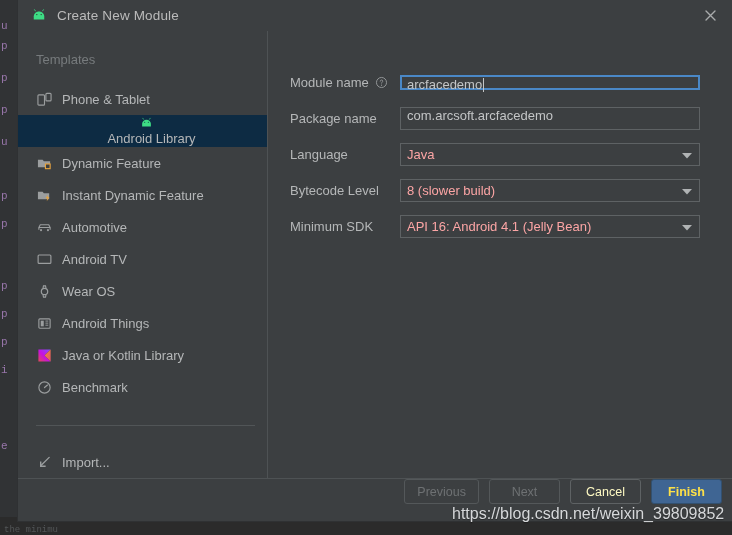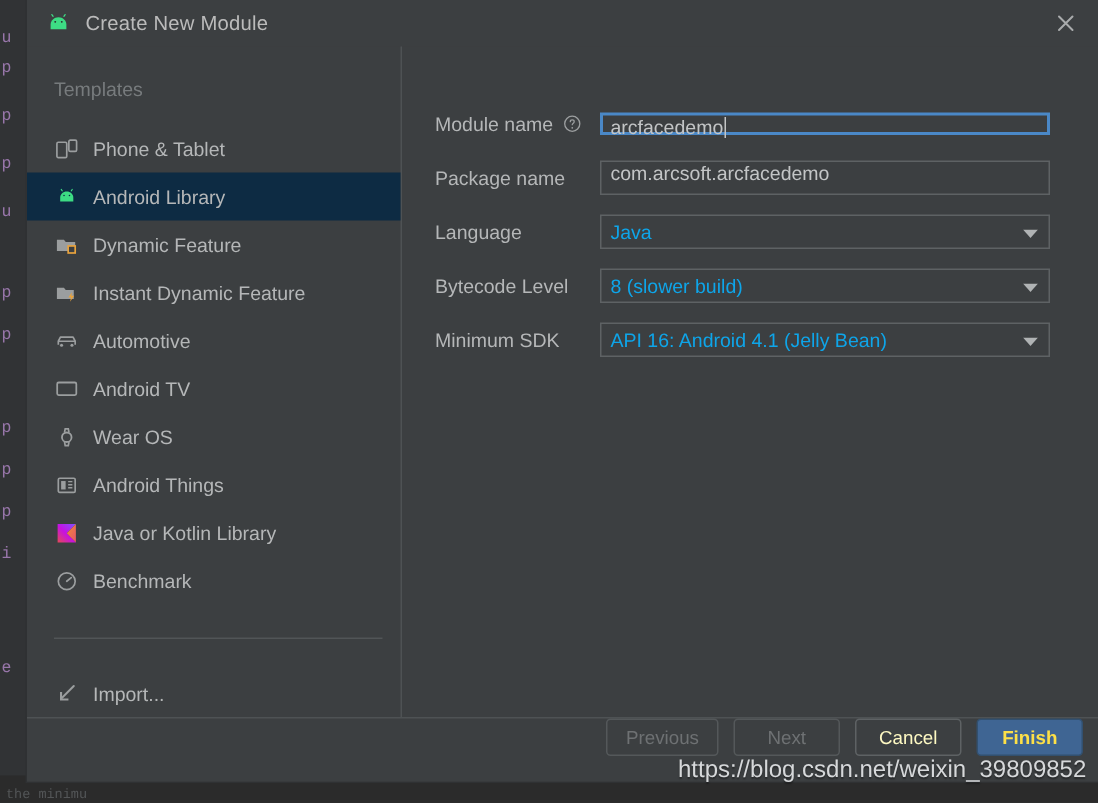--- a/index.html
+++ b/index.html
@@ -69,21 +69,21 @@
   }
   .side-header{
     font-size:13px;color:#777b7d;
     padding:0 0 0 18px;height:30px;line-height:30px;
   }
   .tpl-list{margin-top:8px;}
   .tpl-item{
     height:32px;display:flex;align-items:center;
     padding-left:18px;cursor:default;
   }
-  .tpl-item.selected{background:#0d2b43;}
+  .tpl-item.selected{background:#0d2b43;flex-direction:column;}
   .tpl-ico{
     width:16px;height:16px;margin-right:10px;flex:none;
     display:flex;align-items:center;justify-content:center;
   }
   .tpl-label{font-size:13px;color:#b5b7b8;white-space:nowrap;}
   .tpl-sep{
     height:1px;background:#515557;margin:22px 12px 20px 18px;
   }
 
   .form-panel{
@@ -102,21 +102,21 @@
     color:#c3c5c6;font-size:13px;
     font-family:"Liberation Sans","DejaVu Sans",sans-serif;
     padding:0 6px;outline:none;
   }
   .finput.focused{
     border:2px solid #4a88c7;height:15px;padding:0 5px;
   }
   .fselect{
     width:300px;height:23px;box-sizing:border-box;
     background:#3c3f41;border:1px solid #5e6264;
-    color:#0ea5e9;font-size:13px;
+    color:#fca5a5;font-size:13px;
     display:flex;align-items:center;padding:0 6px;position:relative;
     cursor:default;
   }
   .fselect .arrow{position:absolute;right:7px;top:9px;}
   .caret{
     display:inline-block;width:1px;height:14px;background:#c3c5c6;
     vertical-align:-3px;margin-left:1px;
   }
 
   

